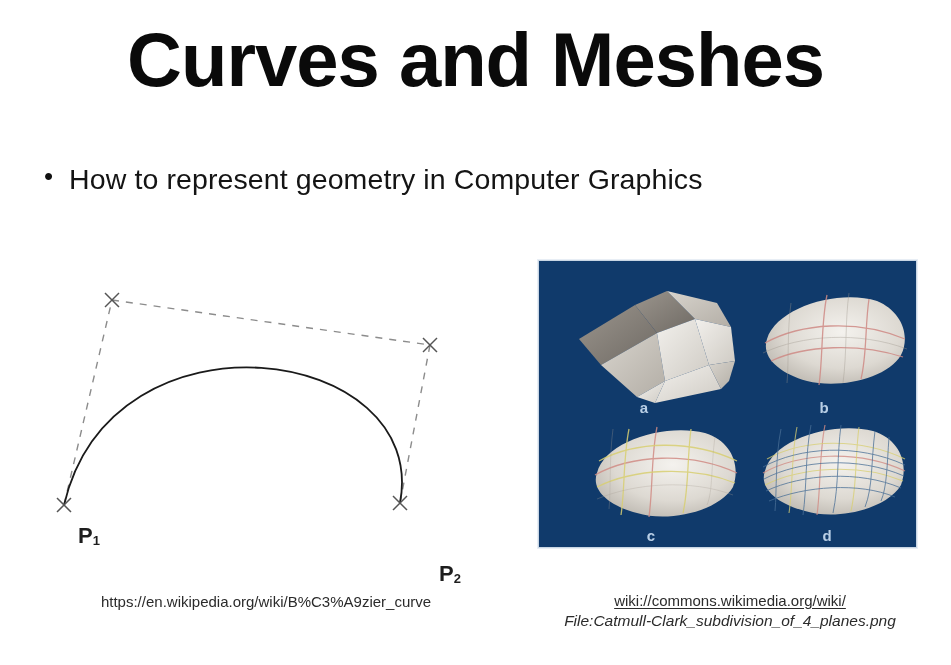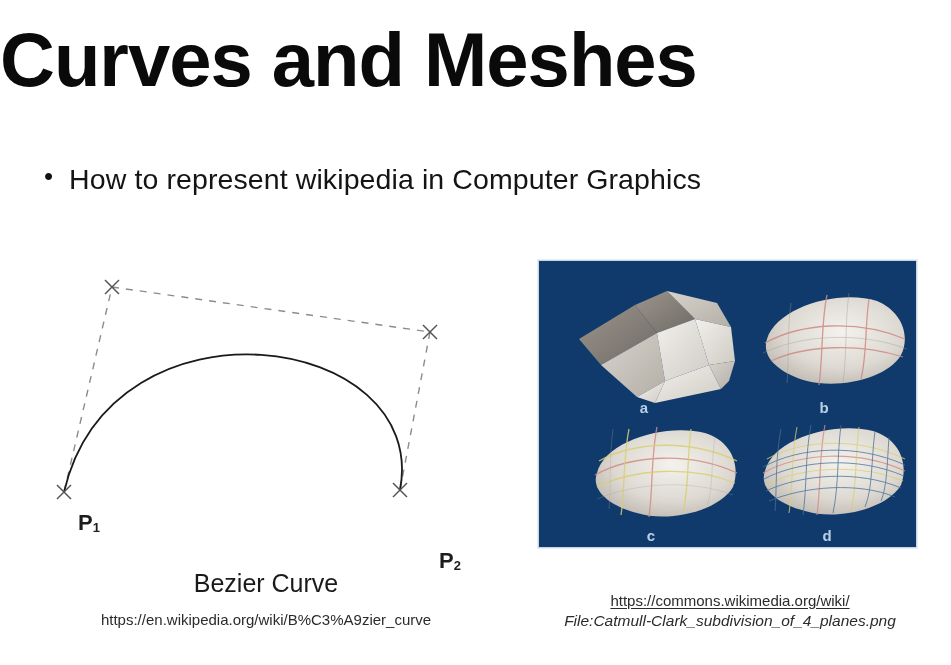--- a/index.html
+++ b/index.html
@@ -16,20 +16,21 @@
     color: #111111;
     -webkit-font-smoothing: antialiased;
   }
 
   
   #slide-title {
     position: absolute;
     left: 0;
     top: 22px;
     width: 951px;
+    text-align: center;
     font-size: 76px;
     font-weight: bold;
     letter-spacing: -1px;
     line-height: 1.0;
     color: #0a0a0a;
   }
 
   
   #bullet-row {
     position: absolute;
@@ -46,21 +47,21 @@
     transform: translateY(-4px);
   }
   #bullet-text {
     font-size: 28.5px;
     color: #141414;
     letter-spacing: 0.1px;
   }
 
   
   .figure-panel { position: absolute; }
-  #bezier-panel { left: 16px; top: 240px; width: 500px; height: 400px; }
+  #bezier-panel { left: 16px; top: 253px; width: 500px; height: 400px; }
   #catmull-panel { left: 520px; top: 252px; width: 420px; height: 400px; }
 
   #bezier-figure {
     position: absolute;
     left: 0; top: 0;
     width: 500px;
     height: 305px;
   }
   #bezier-figure svg { display: block; }
 
@@ -128,21 +129,21 @@
     font-style: italic;
   }
 </style>
 </head>
 <body>
 
 <div id="slide-title">Curves and Meshes</div>
 
 <div id="bullet-row">
   <span id="bullet-marker">•</span>
-  <span id="bullet-text">How to represent wikipedia in Computer Graphics</span>
+  <span id="bullet-text">How to represent geometry in Computer Graphics</span>
 </div>
 
 <div id="bezier-panel" class="figure-panel">
 
   <div id="bezier-figure">
     <svg width="500" height="305" viewBox="0 0 500 305" xmlns="http://www.w3.org/2000/svg">
 
       <g stroke="#8c8c8c" stroke-width="1.4" fill="none" stroke-dasharray="7 7">
         <line x1="48" y1="252" x2="96" y2="47"></line>
         <line x1="96" y1="47" x2="414" y2="92"></line>
@@ -169,21 +170,20 @@
           <line x1="391" y1="243" x2="377" y2="257"></line>
         </g>
       </g>
     </svg>
   </div>
 
   <div class="pt-label" id="label-p1"><span>P</span><sub>1</sub></div>
   <div class="pt-label" id="label-p2"><span>P</span><sub>2</sub></div>
 
   <div class="caption-block" id="bezier-caption-block">
-    <div class="caption-title">Bezier Curve</div>
     <div class="caption-url">https://en.wikipedia.org/wiki/B%C3%A9zier_curve</div>
   </div>
 </div>
 
 <div id="catmull-panel" class="figure-panel">
 
   <div id="catmull-image">
     <svg width="377" height="286" viewBox="0 0 377 286" xmlns="http://www.w3.org/2000/svg">
       <defs>
         <linearGradient id="faceLight" x1="0" y1="0" x2="1" y2="1">
@@ -281,16 +281,16 @@
           <path d="M 302 164 C 298 194 300 224 294 252"></path>
           <path d="M 336 170 C 332 200 334 226 326 246"></path>
           <path d="M 350 176 C 348 204 348 226 342 240"></path>
         </g>
         <text x="288" y="280" font-family="Liberation Sans, sans-serif" font-size="15" font-weight="bold" fill="#b9cfe6" text-anchor="middle">d</text>
       </g>
     </svg>
   </div>
 
   <div class="caption-block" id="catmull-caption-block">
-    <div class="caption-url link">https://commons.wikimedia.org/wiki/</div>
+    <div class="caption-url link">wiki://commons.wikimedia.org/wiki/</div>
     <div class="caption-url-line2">File:Catmull-Clark_subdivision_of_4_planes.png</div>
   </div>
 </div>
 
 </body></html>

